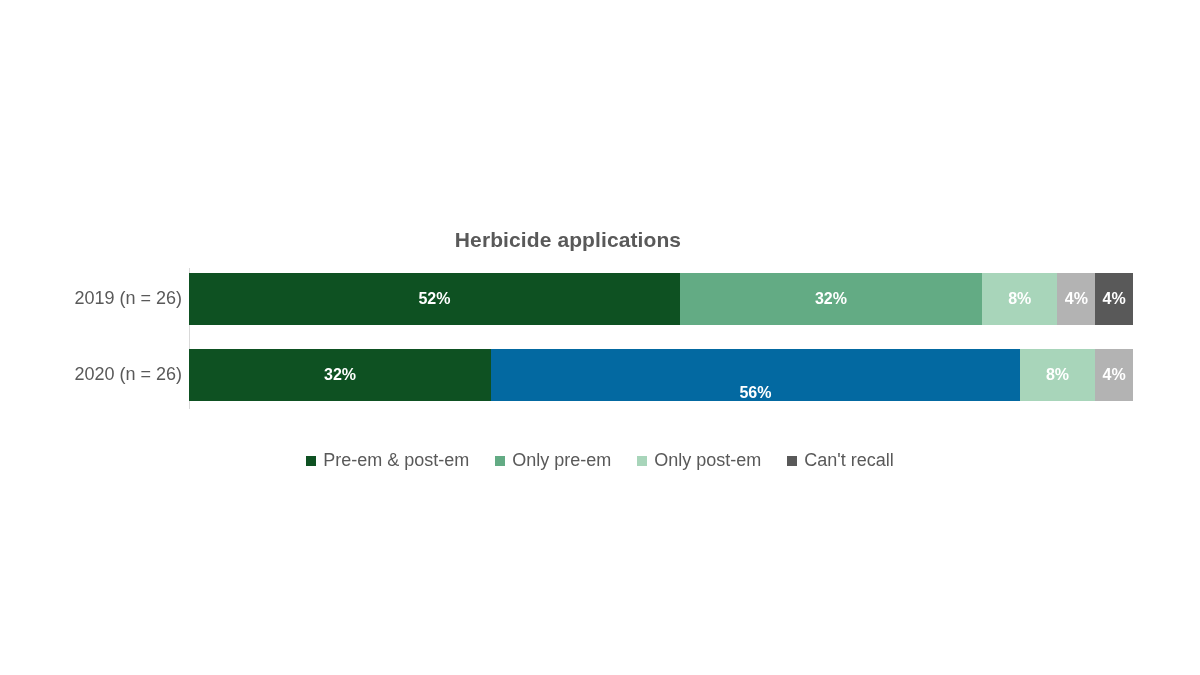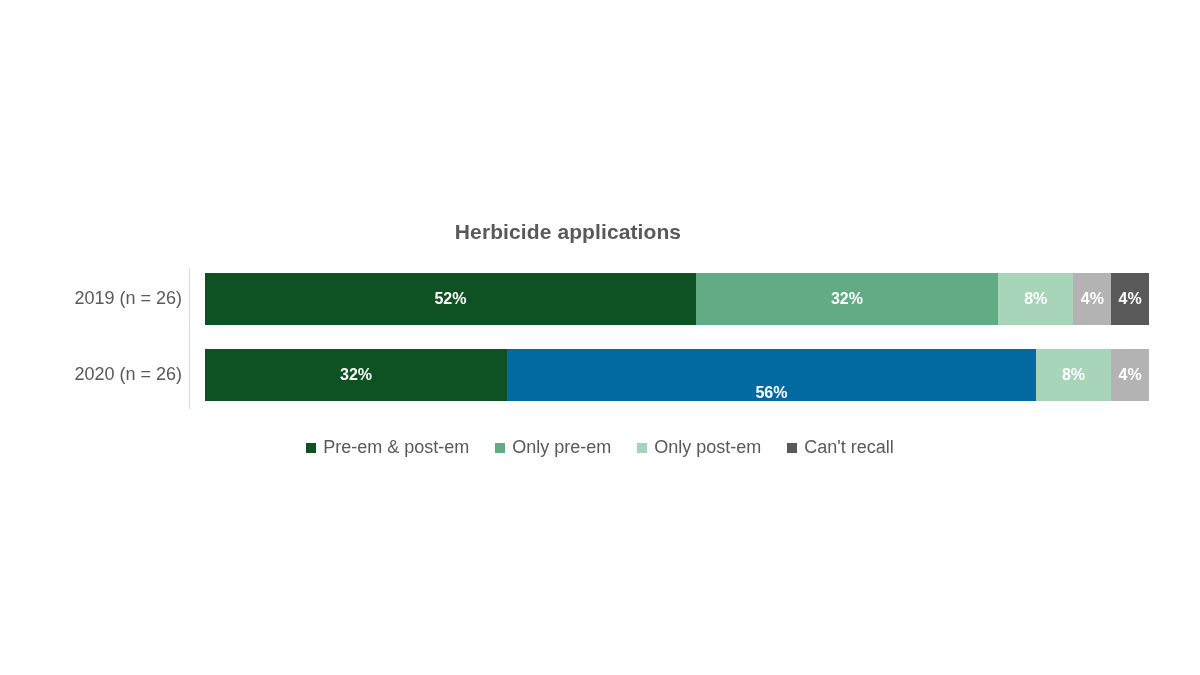--- a/index.html
+++ b/index.html
@@ -14,21 +14,21 @@
     overflow: hidden;
   }
   #chart-root {
     position: relative;
     width: 1200px;
     height: 675px;
   }
   #chart-title {
     position: absolute;
     left: 0;
-    top: 220px;
+    top: 228px;
     width: 1136px;
     text-align: center;
     font-size: 21px;
     font-weight: bold;
     color: #595959;
     letter-spacing: 0.1px;
   }
   #plot-area {
     position: absolute;
     left: 189px;
@@ -51,21 +51,21 @@
     text-align: right;
     font-size: 18px;
     color: #595959;
     white-space: nowrap;
   }
   #cat-label-0 { top: 288px; }
   #cat-label-1 { top: 364px; }
 
   .bar-row {
     position: absolute;
-    left: 16px;
+    left: 0;
     width: 944px;
     height: 52px;
     display: flex;
     flex-direction: row;
     align-items: stretch;
   }
   #bar-row-0 { top: 5px; }
   #bar-row-1 { top: 81px; }
 
   .seg {
@@ -80,21 +80,21 @@
     font-size: 16px;
     font-weight: bold;
     color: #ffffff;
     white-space: nowrap;
     line-height: 1;
   }
 
   #legend {
     position: absolute;
     left: 0;
-    top: 437px;
+    top: 450px;
     width: 1200px;
     display: flex;
     flex-direction: row;
     align-items: center;
     justify-content: center;
     gap: 26px;
   }
   .legend-item {
     display: flex;
     flex-direction: row;

